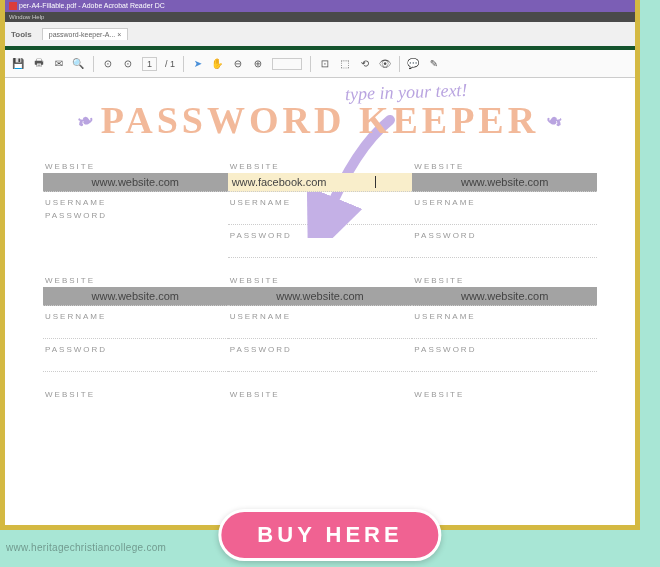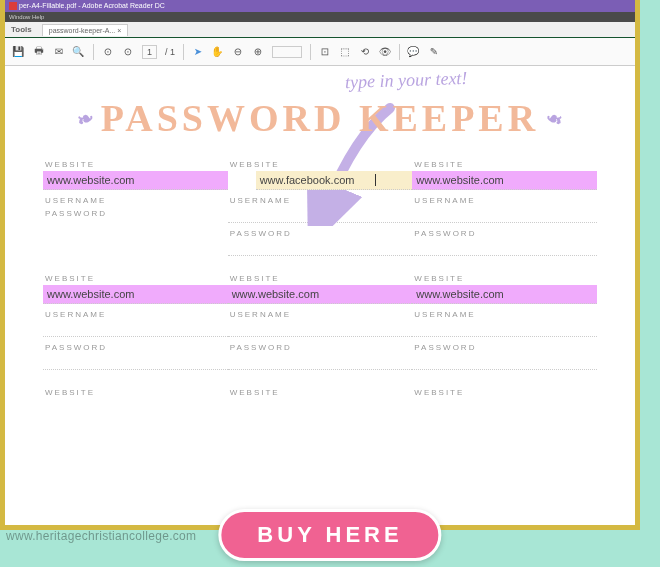--- a/index.html
+++ b/index.html
@@ -38,23 +38,23 @@
   }
   .menubar {
     height: 10px;
     background: #4a4a4a;
     color: #ccc;
     font-size: 6px;
     line-height: 10px;
     padding-left: 4px;
   }
   .tabrow {
-    height: 16px;
+    height: 28px;
     background: #f0f0f0;
-    border-bottom: 1px solid #14532d;
+    border-bottom: 4px solid #14532d;
     display: flex;
     align-items: center;
     font-size: 8px;
     color: #666;
   }
   .tabrow .tools { padding: 0 6px; font-weight: bold; }
   .tabrow .tab {
     background: #fff;
     border: 1px solid #ccc;
     border-bottom: none;
@@ -91,21 +91,21 @@
     font-size: 18px;
     transform: rotate(-2deg);
   }
   .doc-title {
     text-align: center;
     font-size: 38px;
     letter-spacing: 4px;
     color: #f2b99a;
     font-weight: bold;
     font-family: Georgia, serif;
-    margin-top: 22px;
+    margin-top: 12px;
     position: relative;
   }
   .doc-title::before {
     content: "❧";
     color: #b9a4e0;
     font-size: 20px;
     position: absolute;
     left: 72px;
     top: 10px;
     transform: rotate(-20deg);
@@ -144,32 +144,32 @@
   }
   .cell .fld {
     font-size: 11px;
     color: #444;
     letter-spacing: 0;
     padding: 3px 4px;
     border-bottom: 1px dotted #ccc;
     min-height: 16px;
     margin-bottom: 4px;
   }
-  .cell .fld.blue { background: #f0abfc; }
-  .cell .fld.yellow { background: #f9eecb; position: relative; margin-left: 28px; }
+  .cell .fld.blue { background: #a3a3a3; text-align: center; }
+  .cell .fld.yellow { background: #f9eecb; position: relative; }
   .cell .fld.yellow::after {
     content: "";
     position: absolute;
     right: 36px; top: 3px; bottom: 3px; width: 1px; background: #333;
   }
   .watermark {
     position: absolute;
     left: 6px;
-    bottom: 24px;
-    font-size: 12px;
+    bottom: 14px;
+    font-size: 10px;
     color: rgba(0,0,0,0.35);
     letter-spacing: 0.3px;
   }
   .buy {
     position: absolute;
     left: 50%;
     bottom: 6px;
     transform: translateX(-50%);
     background: #f06292;
     color: #fff;

